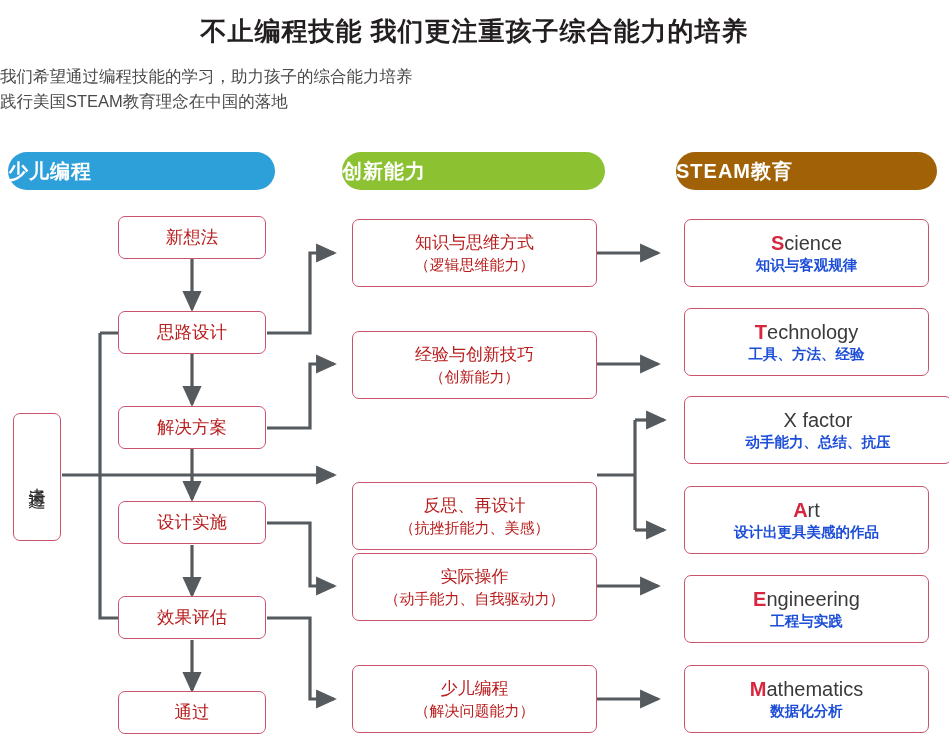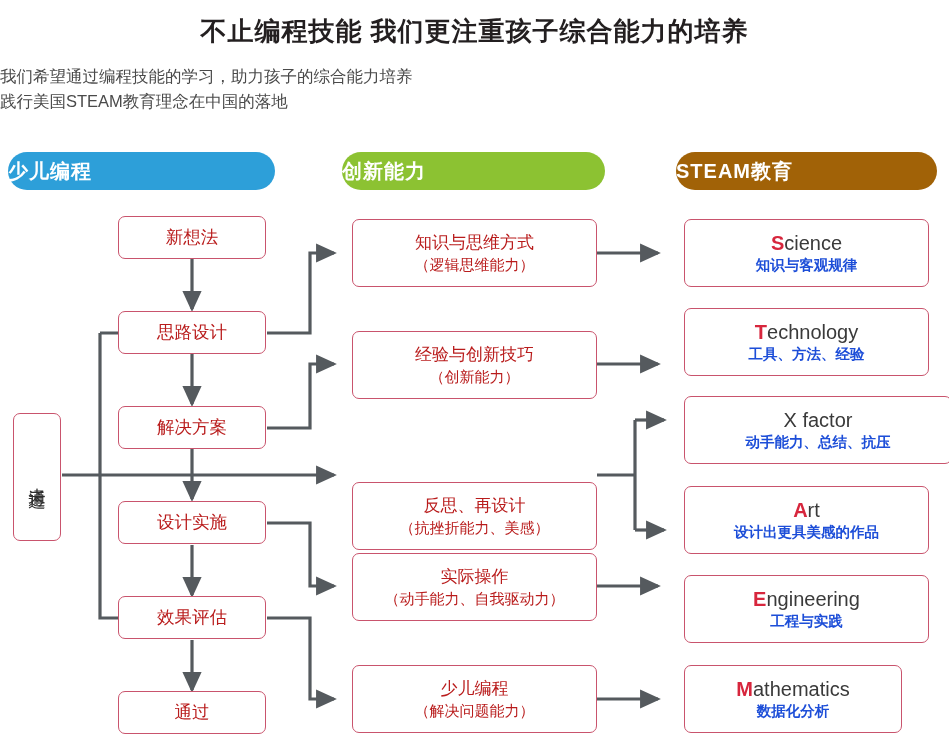--- a/index.html
+++ b/index.html
@@ -175,18 +175,18 @@
     <div class="cn">动手能力、总结、抗压</div>
   </div>
   <div class="box box-steam" style="left:684px;top:486px;width:245px;height:68px;">
     <div class="en"><span class="cap">A</span><span>rt</span></div>
     <div class="cn">设计出更具美感的作品</div>
   </div>
   <div class="box box-steam" style="left:684px;top:575px;width:245px;height:68px;border-radius:7px;">
     <div class="en"><span class="cap">E</span><span>ngineering</span></div>
     <div class="cn">工程与实践</div>
   </div>
-  <div class="box box-steam" style="left:684px;top:665px;width:218px;height:68px;">
+  <div class="box box-steam" style="left:684px;top:665px;width:245px;height:68px;">
     <div class="en"><span class="cap">M</span><span>athematics</span></div>
     <div class="cn">数据化分析</div>
   </div>
 
 </div>
 
 </body></html>

